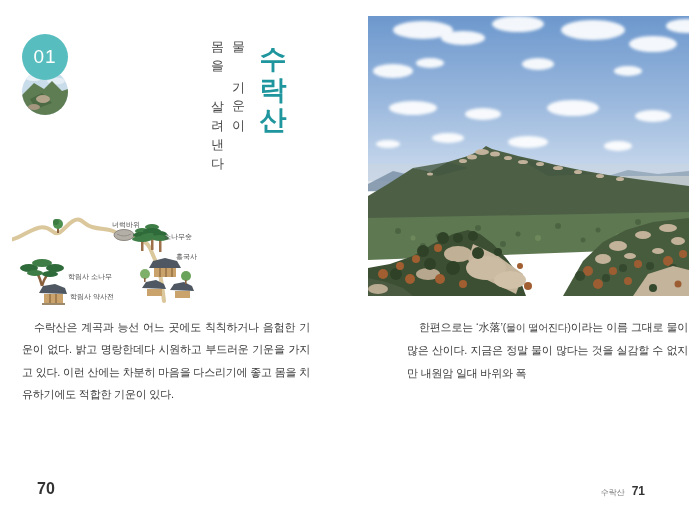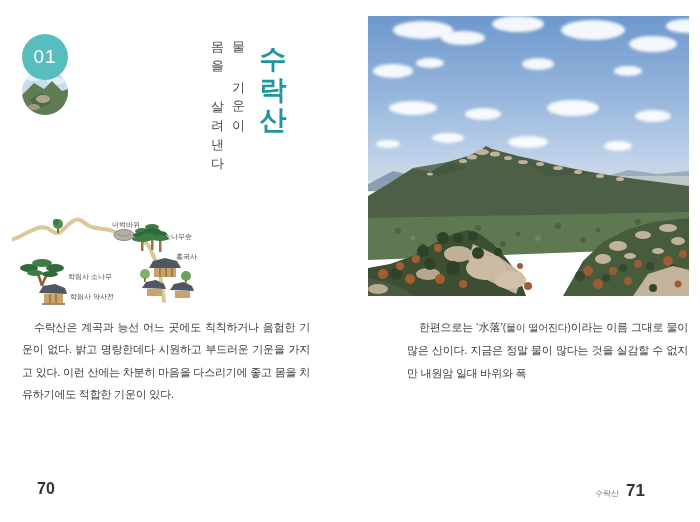--- a/index.html
+++ b/index.html
@@ -38,21 +38,21 @@
     text-align:justify;letter-spacing:-0.2px;
   }
   .body-text p{margin:0;text-indent:12px;}
   .body-text p.continuation{text-indent:0;}
   .body-left{left:22px;width:288px;}
   .body-right{left:407px;width:281px;}
   .hanja-paren{font-size:10px;}
   .folio-left{position:absolute;left:37px;top:480px;font-size:16px;font-weight:bold;color:#333;}
   .folio-right{position:absolute;left:520px;top:481px;width:125px;text-align:right;color:#333;}
   .folio-right .chapter-label{font-size:8px;color:#777;margin-right:7px;}
-  .folio-right .num{font-size:17px;font-weight:bold;}
+  .folio-right .num{font-size:12px;font-weight:bold;}
   
   .mountain-photo{position:absolute;left:368px;top:16px;width:321px;height:280px;}
 </style>
 </head>
 <body>
 
 <div class="spread">
 
   <div class="chapter-badge">
     <span>01</span>

